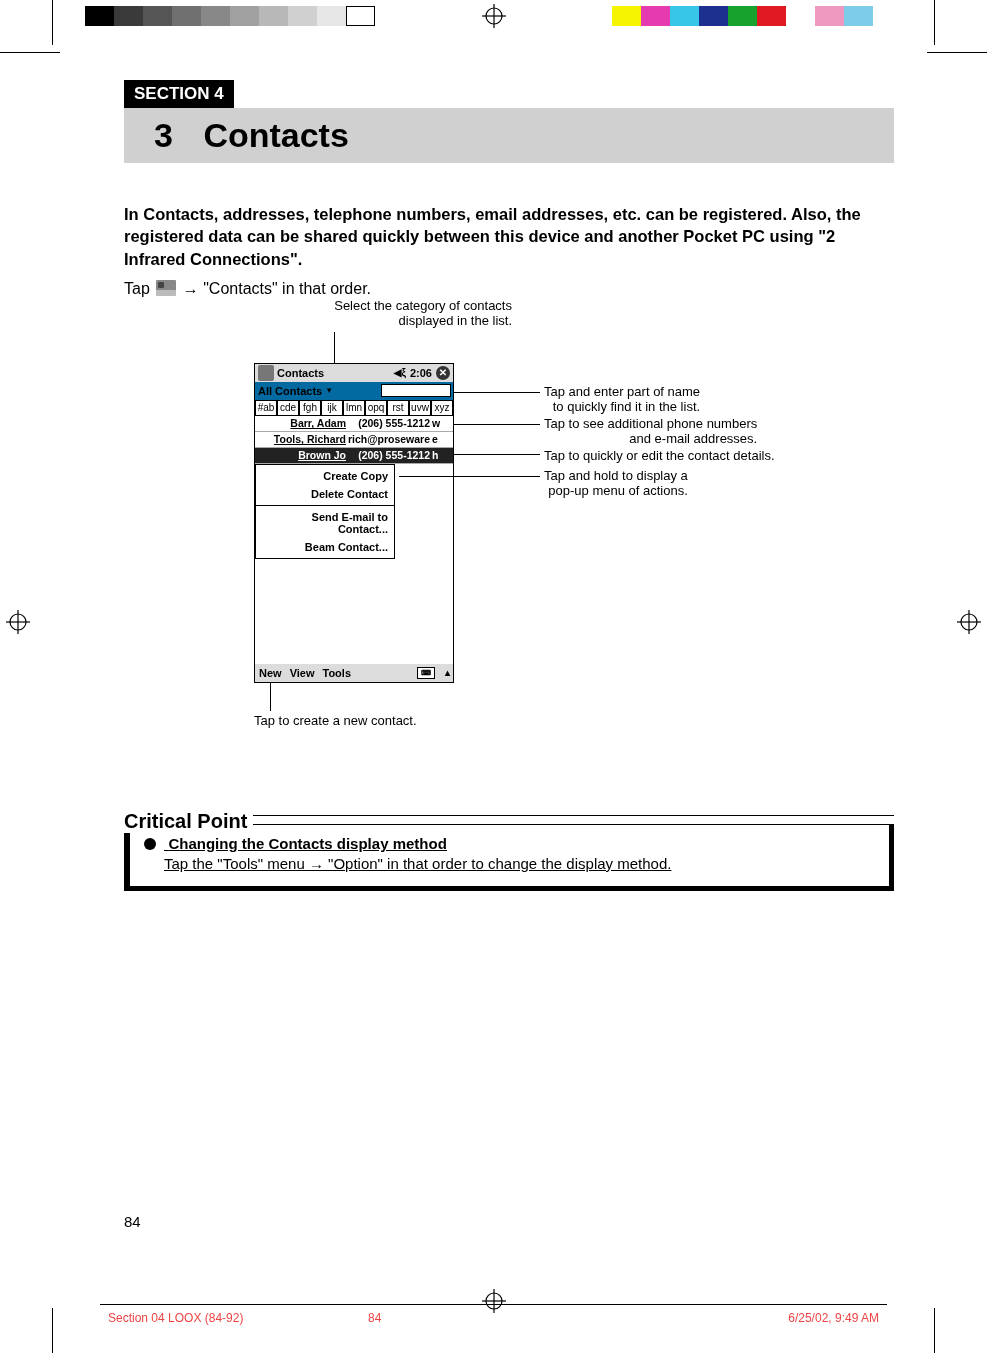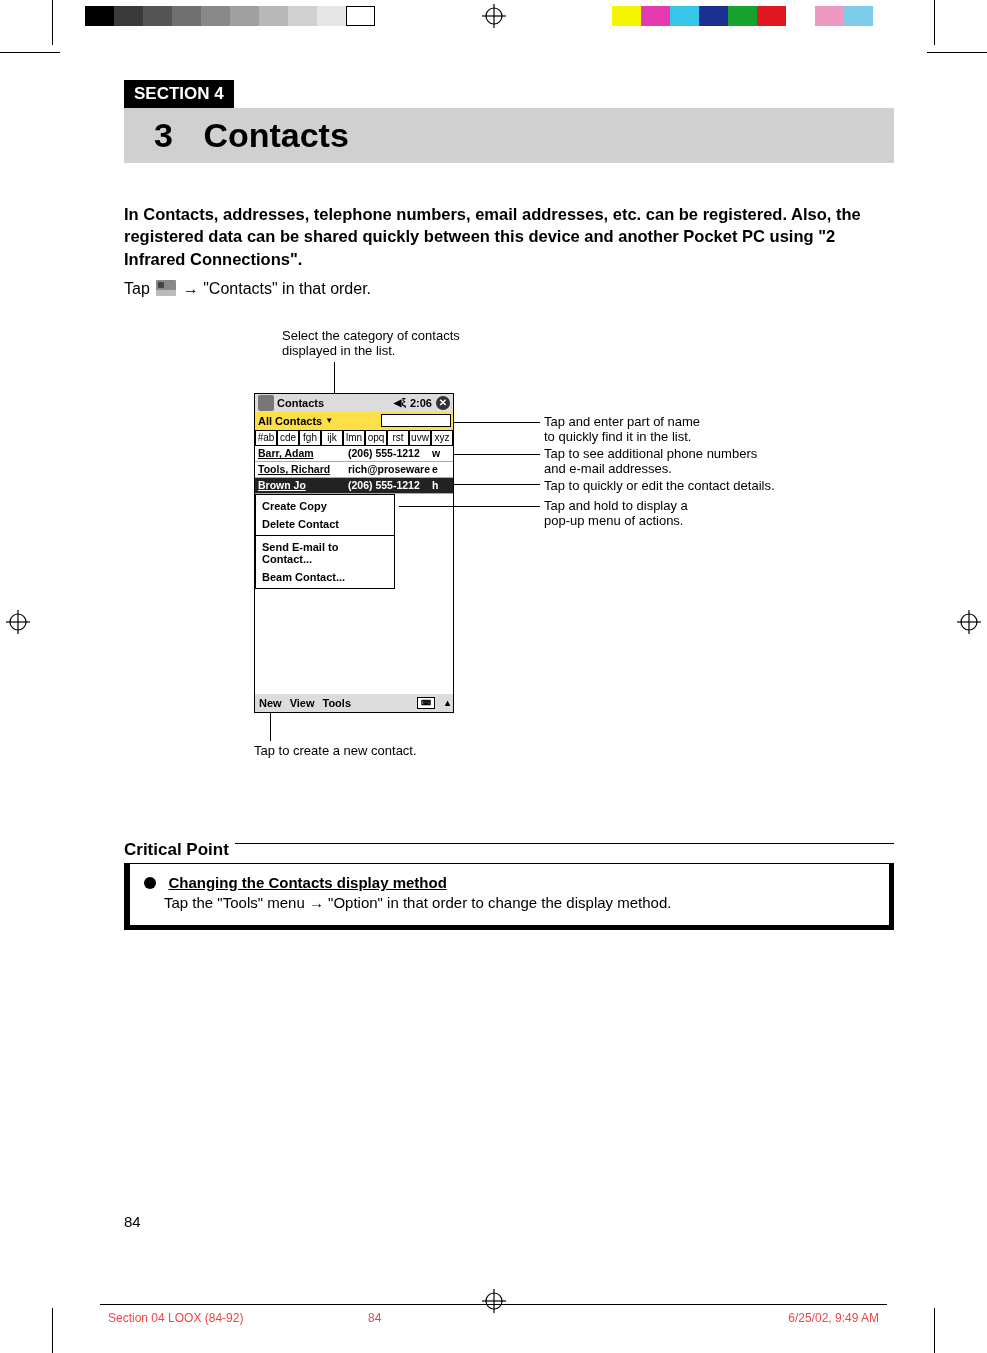--- a/index.html
+++ b/index.html
@@ -32,31 +32,31 @@
   .intro { margin: 40px 0 0 0; font-weight: bold; font-size: 16.5px; line-height: 1.35; }
 
   .section-head { margin-top: 30px; }
   .sq-bullet { display: inline-block; width: 18px; height: 18px; background: #000; margin-right: 14px; vertical-align: baseline; position: relative; top: -5px; }
   .section-head-title { font-size: 30px; font-weight: bold; display: inline; }
   .tap-line { margin-top: 10px; font-size: 16px; }
   .start-icon { display: inline-block; width: 20px; height: 16px; vertical-align: -2px; background: linear-gradient(to bottom, #888 0%, #888 60%, #bbb 60%, #bbb 100%); border-radius: 1px; margin: 0 2px; position: relative; }
   .start-icon::before { content: ""; position: absolute; left: 2px; top: 2px; width: 6px; height: 6px; background: #444; border-radius: 1px; }
 
   
-  .figure-area { position: relative; margin-top: 30px; height: 440px; }
+  .figure-area { position: relative; height: 440px; text-align: right; }
   .ann-top { position: absolute; left: 158px; top: 0; font-size: 13px; line-height: 1.2; width: 230px; }
   .ann-top-line { position: absolute; left: 210px; top: 34px; height: 38px; width: 1px; background: #000; }
 
   .device { position: absolute; left: 130px; top: 65px; width: 200px; height: 320px; border: 1.5px solid #000; background: #fff; }
   .dev-title { height: 18px; display: flex; align-items: center; background: #dcdcdc; font-size: 11px; font-weight: bold; }
   .win-logo { width: 16px; height: 16px; background: #777; margin: 0 3px; border-radius: 2px; }
   .dev-status { margin-left: auto; display: flex; align-items: center; gap: 4px; padding-right: 3px; }
   .spk-icon { font-size: 10px; }
   .close-circ { width: 14px; height: 14px; border-radius: 50%; background: #333; color: #fff; display: flex; align-items: center; justify-content: center; font-size: 10px; font-weight: bold; }
-  .filter-row { height: 18px; display: flex; align-items: center; background: #fde047; font-size: 11px; font-weight: bold; color: #000; }
+  .filter-row { height: 18px; display: flex; align-items: center; background: #0369a1; font-size: 11px; font-weight: bold; color: #000; }
   .filter-label { padding-left: 3px; display: flex; align-items: center; gap: 3px; }
   .filter-label::after { content: "▼"; font-size: 8px; }
   .search-box { margin-left: auto; width: 70px; height: 13px; background: #fff; border: 1px solid #000; margin-right: 2px; }
   .alpha-row { height: 16px; display: flex; font-size: 10px; }
   .alpha-cell { flex: 1; border: 0.5px solid #000; display: flex; align-items: center; justify-content: center; background: #fff; }
   .contact-row { height: 16px; display: flex; font-size: 10.5px; font-weight: bold; align-items: center; padding: 0 3px; border-bottom: 1px solid #aaa; background: #fff; gap: 2px; }
   .contact-name { width: 88px; overflow: hidden; white-space: nowrap; text-decoration: underline; }
   .contact-phone { width: 82px; overflow: hidden; white-space: nowrap; font-weight: bold; }
   .contact-type { font-weight: bold; }
   .contact-sel { background: #222; color: #fff; }
@@ -68,22 +68,22 @@
   .up-arr { font-size: 10px; margin-right: 3px; }
 
   .ann-right { position: absolute; left: 420px; font-size: 13px; line-height: 1.2; }
   .ann-line-h { position: absolute; height: 1px; background: #000; }
 
   .ann-bottom { position: absolute; left: 130px; top: 415px; font-size: 13px; }
   .ann-bot-line { position: absolute; left: 146px; top: 385px; height: 28px; width: 1px; background: #000; }
 
   
   .critical { margin-top: 60px; }
-  .critical-label { font-weight: bold; font-size: 17px; position: relative; top: 12px; background: #fff; padding-right: 6px; }
-  .critical-box-shadow { background: #000; padding-bottom: 4px; padding-right: 4px; margin-top: 15px; }
+  .critical-label { font-weight: bold; font-size: 20px; position: relative; top: 12px; background: #fff; padding-right: 6px; }
+  .critical-box-shadow { background: #000; padding-bottom: 4px; padding-right: 4px; margin-top: 3px; text-decoration: underline; }
   .critical-box { background: #fff; border: 1.5px solid #000; border-left: 6px solid #000; padding: 10px 14px 14px 14px; }
   .bullet-round { display: inline-block; width: 12px; height: 12px; background: #000; border-radius: 50%; margin-right: 8px; vertical-align: -1px; }
   .cp-title { font-weight: bold; text-decoration: underline; font-size: 15px; }
   .cp-body { font-size: 15px; margin-left: 20px; margin-top: 2px; }
 
   .page-num { position: absolute; bottom: 40px; left: 0; font-size: 15px; }
 
   
   .footer { position: absolute; bottom: 28px; left: 108px; right: 108px; display: flex; font-size: 12px; color: #ef4444; }
   .footer .slug { }

